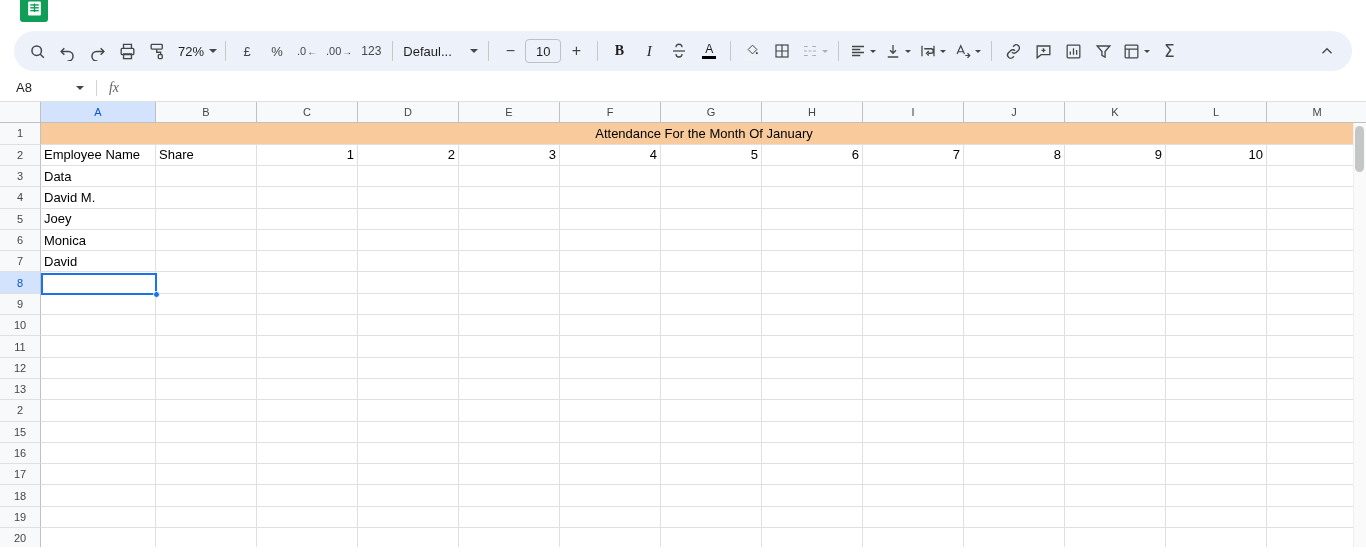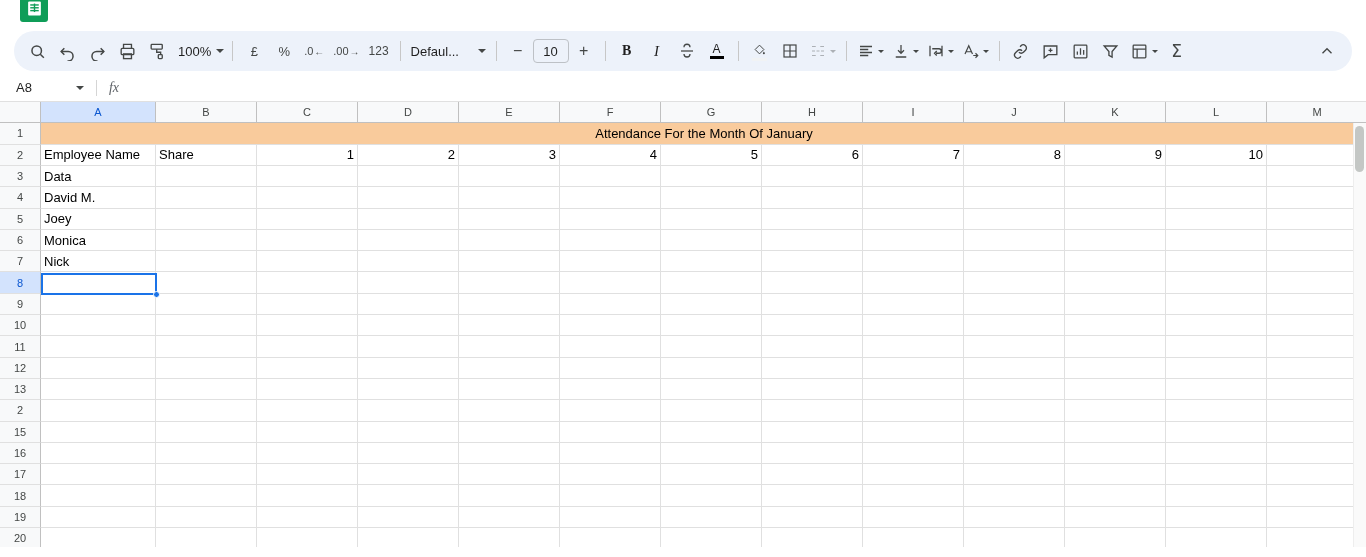--- a/index.html
+++ b/index.html
@@ -265,21 +265,21 @@
     </div>
     <div class="tb">
       <svg width="19" height="19" viewBox="0 0 24 24" fill="none" stroke="currentColor" stroke-width="1.7">
         <rect x="4" y="3" width="14" height="6" rx="1"></rect>
           <path d="M11 9v4h5v3"></path>
           <rect x="13" y="16" width="5" height="5" rx="1"></rect>
       </svg>
     </div>
 
     <div class="tb tb-zoom">
-      <span>100%</span>
+      <span>72%</span>
       <span class="caret"></span>
     </div>
 
     <div class="tb-sep"></div>
 
     <div class="tb">£</div>
     <div class="tb">%</div>
     <div class="tb">
       <span style="font-size:11px">.0</span>
         <span style="font-size:10px;margin-left:1px">←</span>
@@ -532,21 +532,21 @@
         <div class="cell" style="width: 101px; height: 21.3px;"></div>
         <div class="cell" style="width: 101px; height: 21.3px;"></div>
         <div class="cell" style="width: 101px; height: 21.3px;"></div>
         <div class="cell" style="width: 101px; height: 21.3px;"></div>
         <div class="cell" style="width: 101px; height: 21.3px;"></div>
         <div class="cell" style="width: 101px; height: 21.3px;"></div>
         <div class="cell" style="width: 101px; height: 21.3px;"></div>
         <div class="cell" style="width: 101px; height: 21.3px;"></div>
       </div>
       <div class="row">
-        <div class="cell" style="width: 115px; height: 21.3px;">Nick</div>
+        <div class="cell" style="width: 115px; height: 21.3px;">David</div>
         <div class="cell" style="width: 101px; height: 21.3px;"></div>
         <div class="cell" style="width: 101px; height: 21.3px;"></div>
         <div class="cell" style="width: 101px; height: 21.3px;"></div>
         <div class="cell" style="width: 101px; height: 21.3px;"></div>
         <div class="cell" style="width: 101px; height: 21.3px;"></div>
         <div class="cell" style="width: 101px; height: 21.3px;"></div>
         <div class="cell" style="width: 101px; height: 21.3px;"></div>
         <div class="cell" style="width: 101px; height: 21.3px;"></div>
         <div class="cell" style="width: 101px; height: 21.3px;"></div>
         <div class="cell" style="width: 101px; height: 21.3px;"></div>

